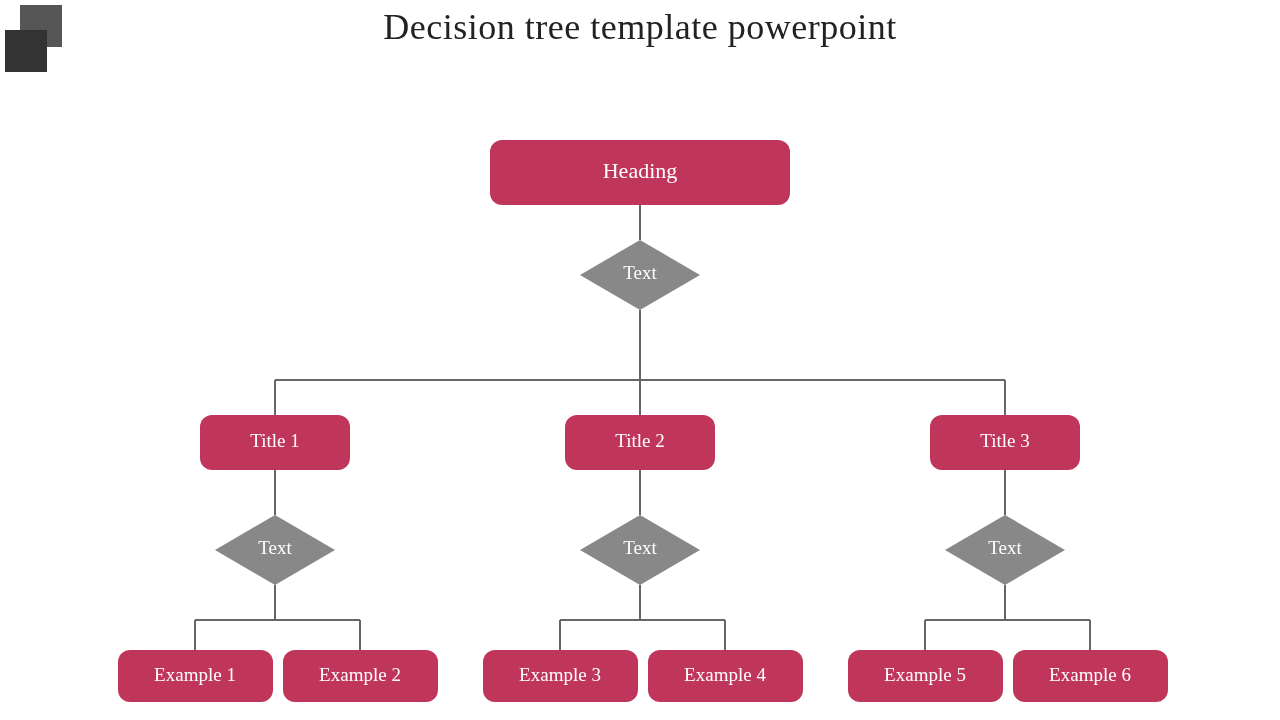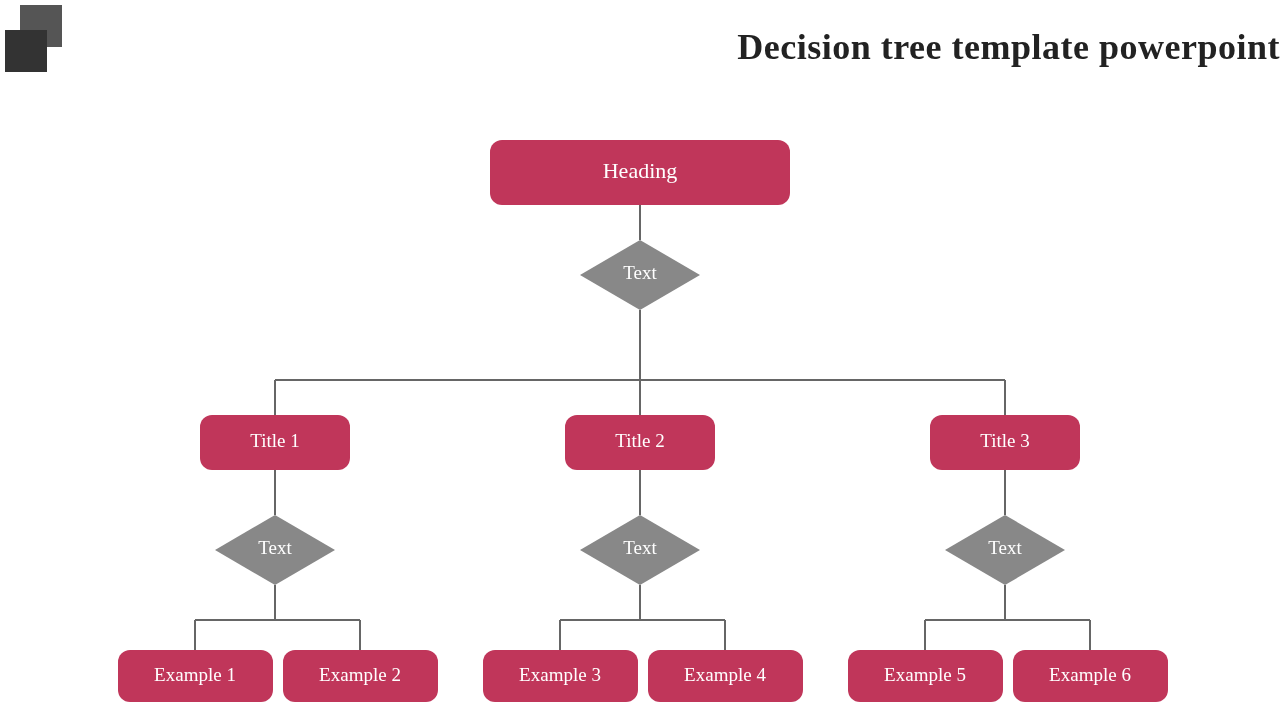--- a/index.html
+++ b/index.html
@@ -32,25 +32,25 @@
       position: absolute;
       top: 30px;
       left: 5px;
       width: 42px;
       height: 42px;
       background: #333;
     }
 
     
     .page-title {
-      text-align: right;
+      text-align: center;
       font-size: 36px;
-      font-weight: bold;
+      font-weight: normal;
       color: #222;
-      padding-top: 26px;
+      padding-top: 6px;
       letter-spacing: 0.5px;
     }
 
     
     .diagram {
       position: absolute;
       top: 85px;
       left: 0;
       width: 1280px;
       height: 635px;

